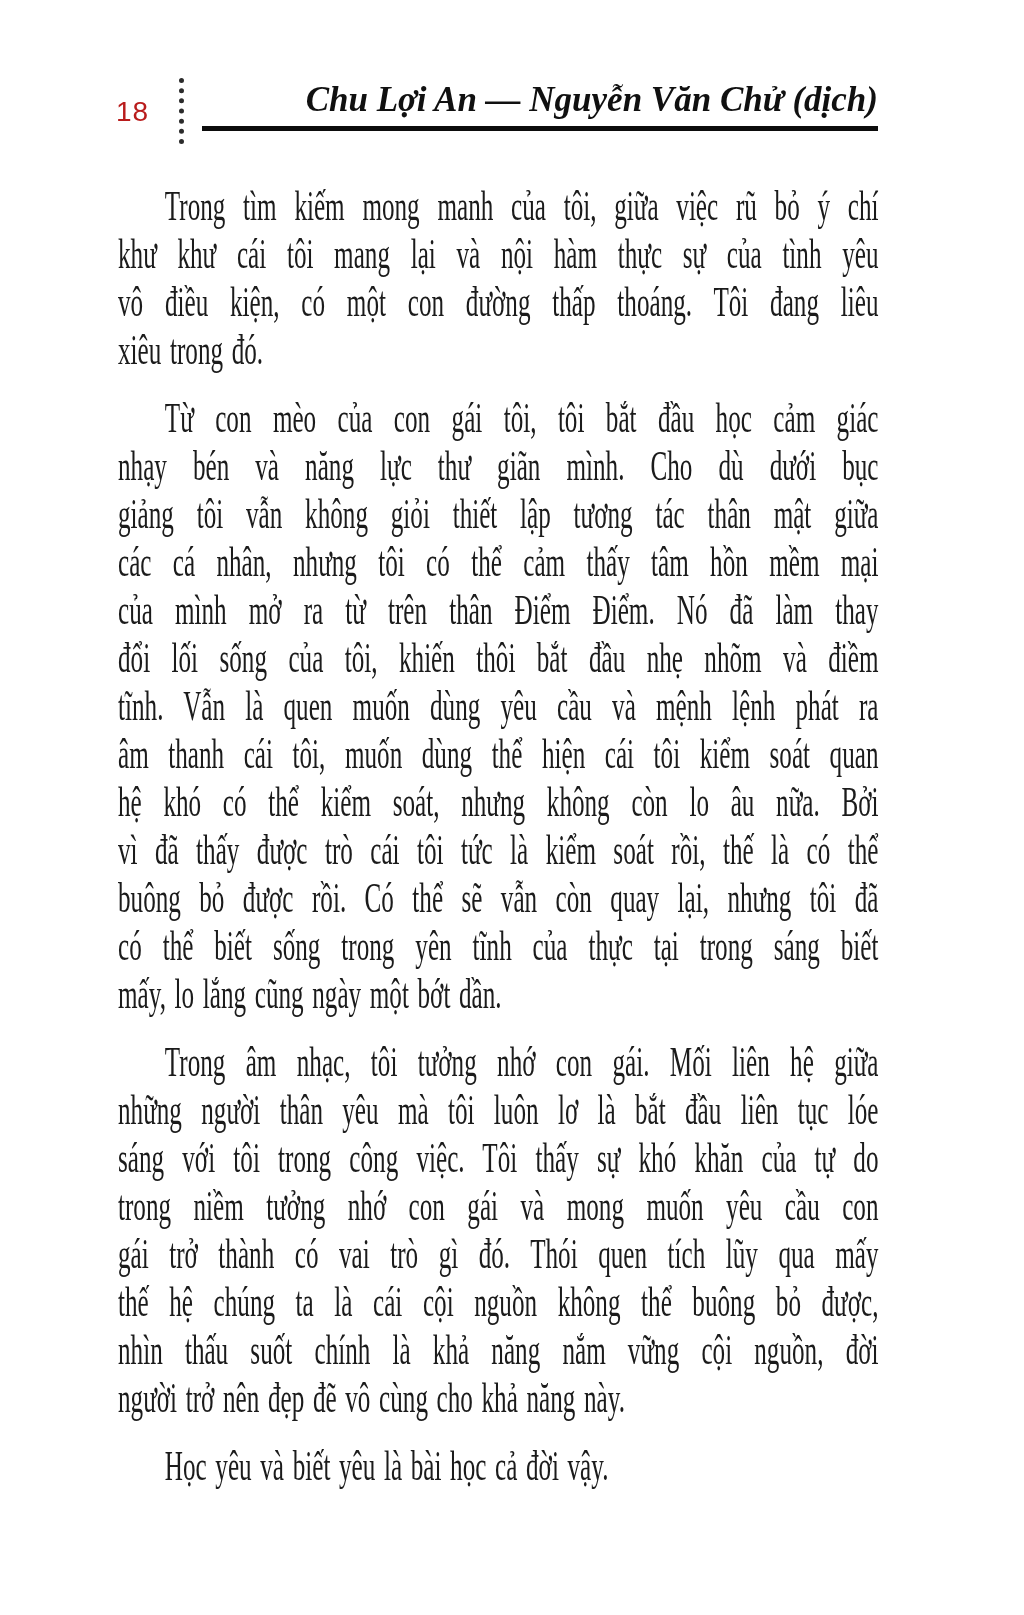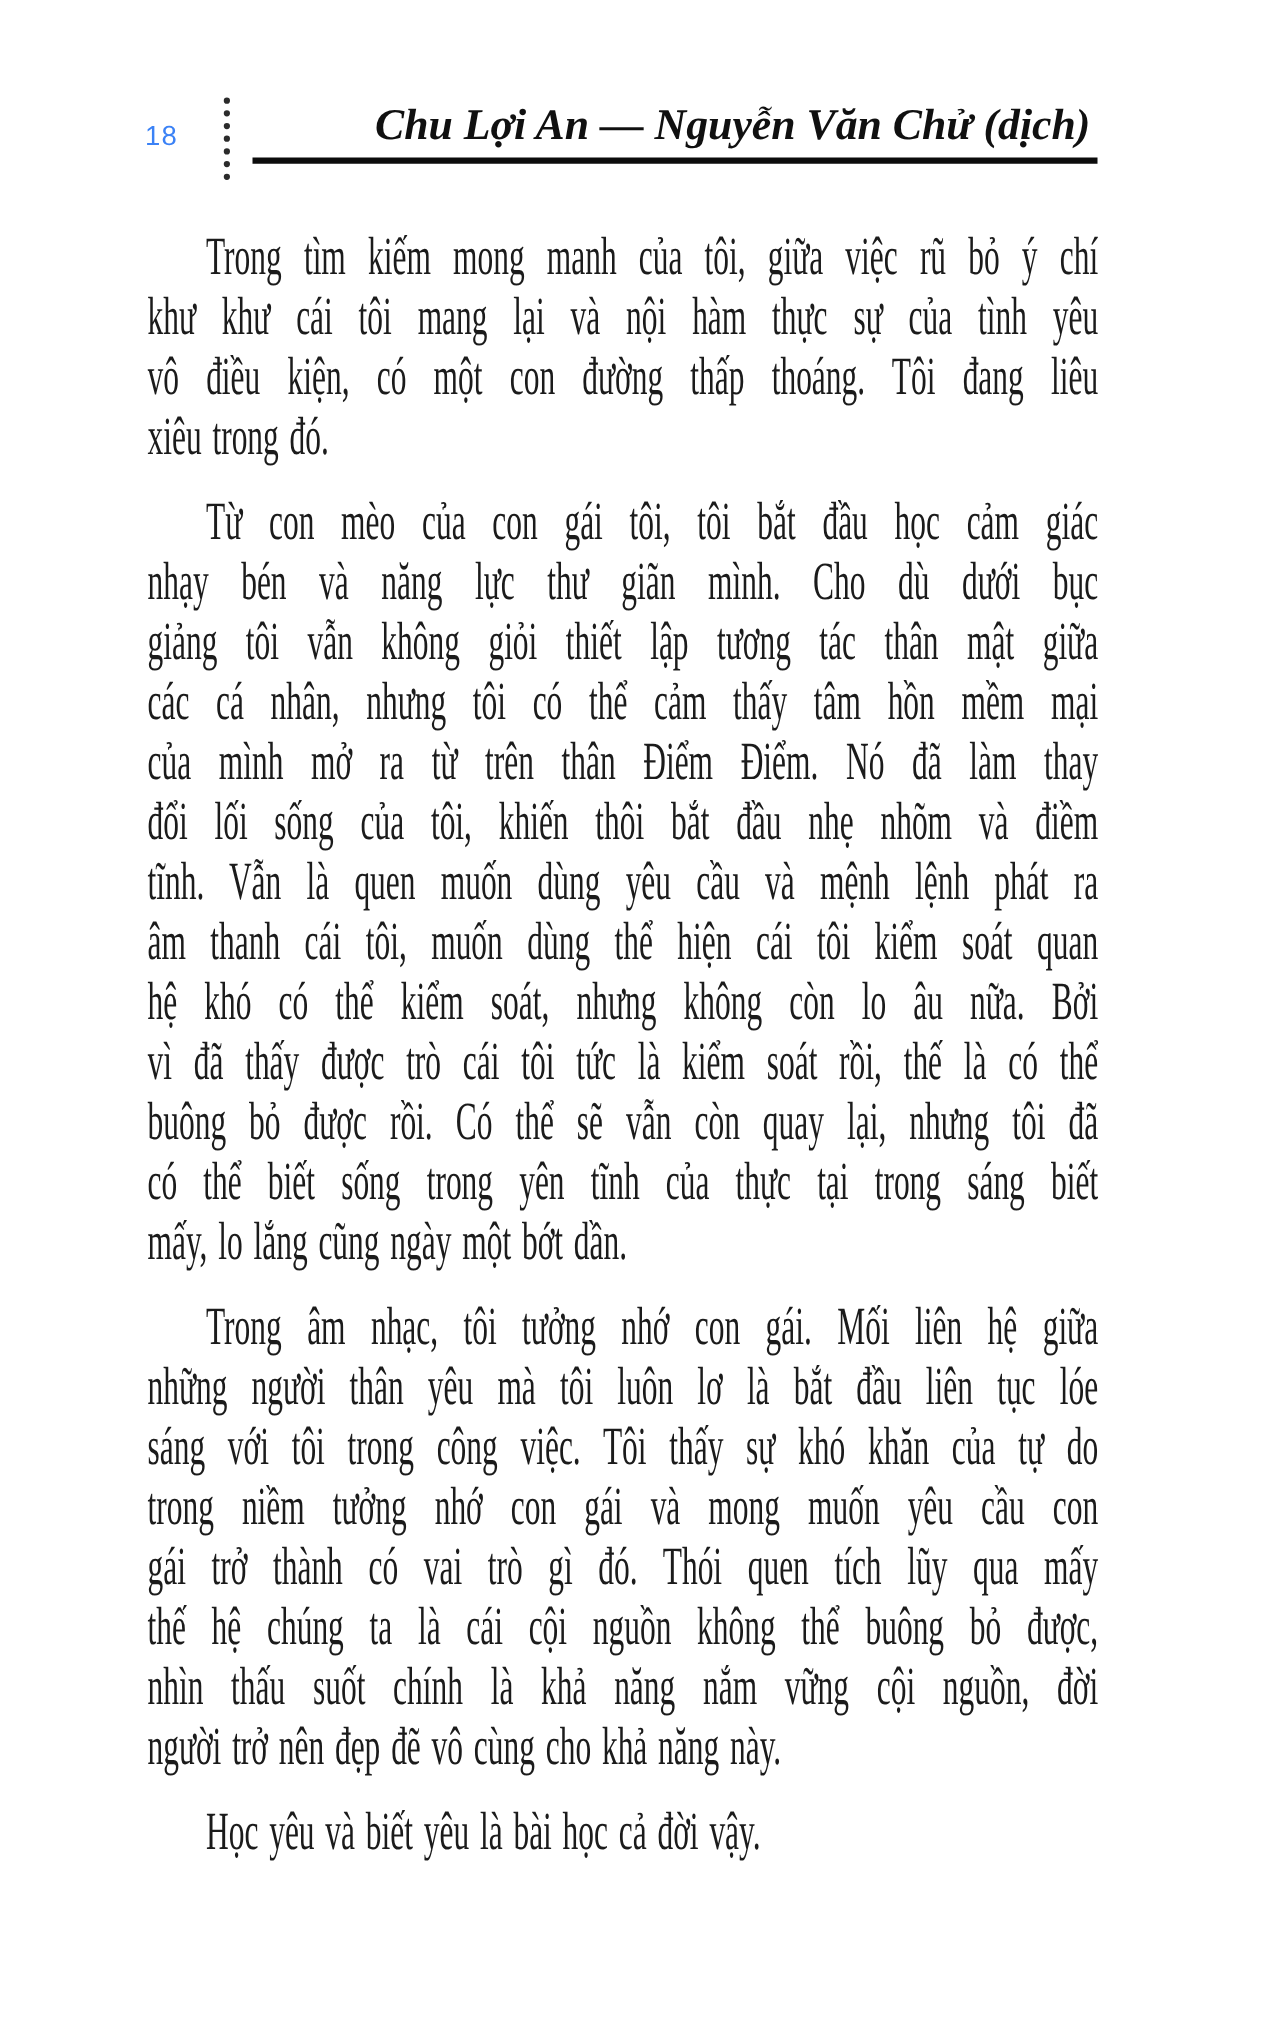--- a/index.html
+++ b/index.html
@@ -16,23 +16,23 @@
     font-family: "Liberation Serif", serif;
     color: #1b1b1b;
   }
 
   
   .page-number {
     position: absolute;
     left: 116px;
     top: 96px;
     font-family: "Liberation Sans", sans-serif;
-    font-size: 22px;
+    font-size: 28px;
     letter-spacing: 1px;
-    color: #3b82f6;
+    color: #b91c1c;
   }
   .chain-divider {
     position: absolute;
     left: 179px;
     top: 78px;
     height: 66px;
     width: 0;
     border-left: 5px dotted #2b2b2b;
   }
   .header-rule {
@@ -41,21 +41,21 @@
     top: 126px;
     width: 676px;
     height: 5px;
     background: #0c0c0c;
   }
   .running-head {
     position: absolute;
     left: 300px;
     top: 80px;
     width: 578px;
-    text-align: left;
+    text-align: right;
     font-family: "Liberation Serif", serif;
     font-style: italic;
     font-weight: bold;
     font-size: 35px;
     white-space: nowrap;
     color: #101010;
   }
 
   
   .body-text {

